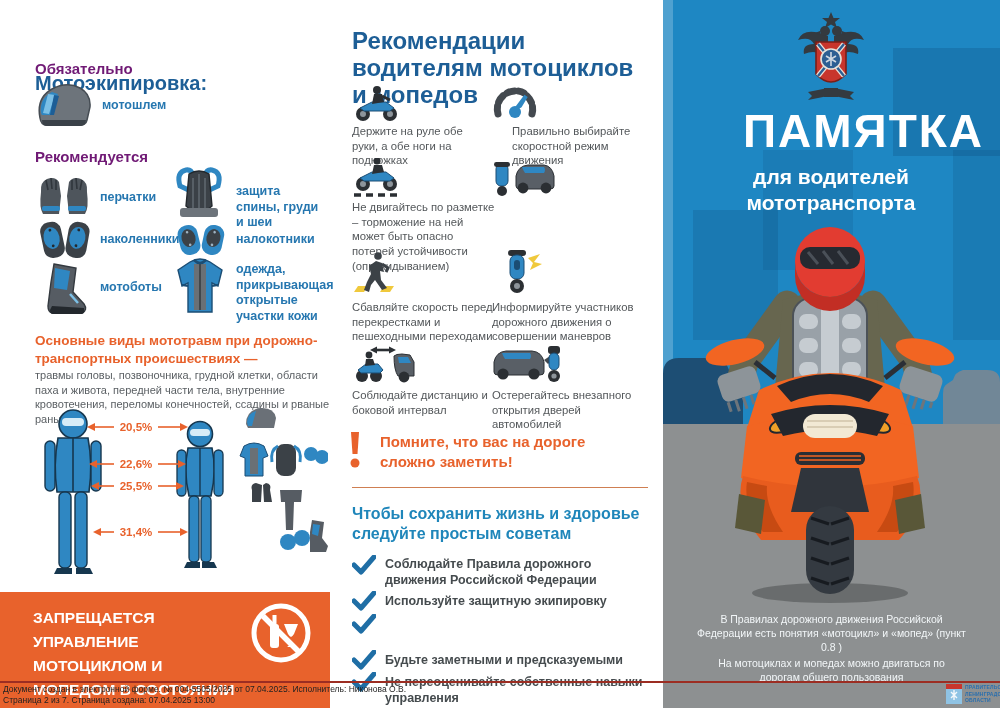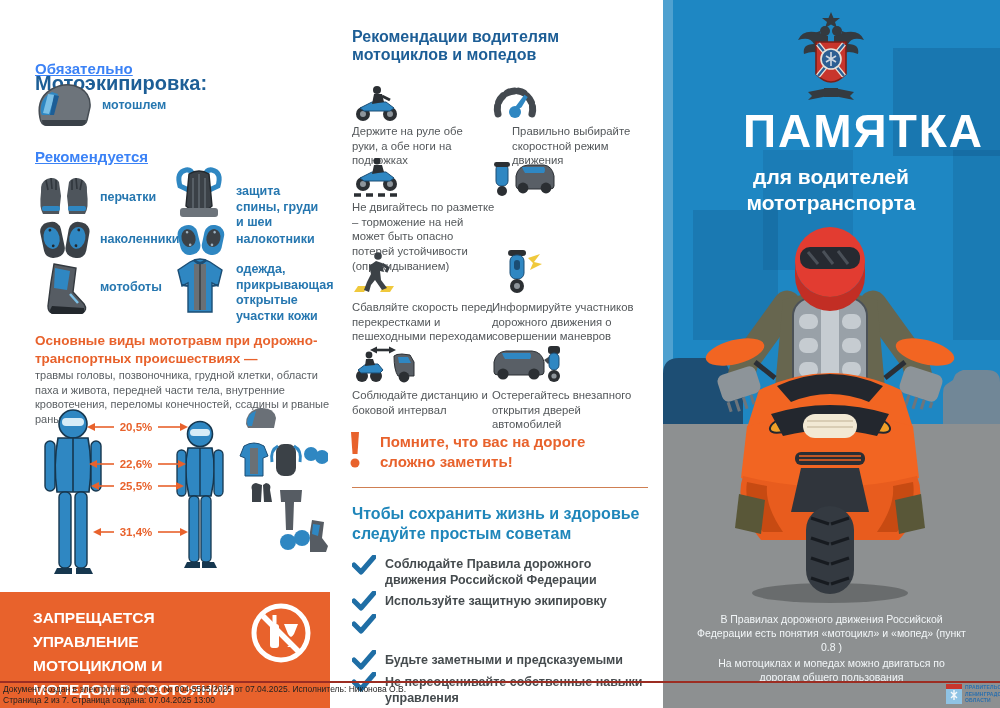--- a/index.html
+++ b/index.html
@@ -1,20 +1,20 @@
 <!DOCTYPE html>
 <html><head>
 <meta charset="utf-8">
 <style>
   html,body{margin:0;padding:0;background:#e8e8e8;}
   .page{position:relative;width:1000px;height:708px;background:#fff;overflow:hidden;
         font-family:"Liberation Sans",sans-serif;-webkit-font-smoothing:antialiased;}
   .abs{position:absolute;}
   .h-main{font-size:20px;font-weight:bold;color:#1d5e96;line-height:1.12;}
-  .h-orange{font-size:15px;font-weight:bold;color:#3b82f6;text-decoration:underline;}
+  .h-orange{font-size:15px;font-weight:bold;color:#701a75;}
   .h-orange-sm{font-size:13.5px;font-weight:bold;color:#e8622c;line-height:1.3;}
   .lbl-blue{font-size:12.5px;font-weight:bold;color:#2677b0;line-height:1.25;}
   .body-gray{font-size:11px;color:#5a5f63;line-height:1.32;}
   .tip-cap{font-size:11.3px;color:#53575a;line-height:1.3;}
   .advice-h{font-size:16px;font-weight:bold;color:#1f86ba;line-height:1.25;}
   .advice-item{font-size:12.5px;font-weight:bold;color:#454b4e;line-height:1.28;}
   .ban-text{font-size:15.5px;font-weight:bold;color:#ffffff;line-height:1.55;}
   .panel-title{font-size:46px;font-weight:bold;color:#ffffff;letter-spacing:2px;padding-left:32px;}
   .panel-sub{font-size:21px;font-weight:bold;color:#ffffff;line-height:1.25;}
   .panel-note{font-size:10.5px;color:#f2f6f8;line-height:1.35;text-align:center;}
@@ -209,21 +209,21 @@
       <svg width="66" height="66" viewBox="0 0 66 66">
         <circle cx="33" cy="33" r="27" fill="none" stroke="#ffffff" stroke-width="5"></circle>
         <rect x="22" y="24" width="9" height="24" rx="3" fill="#ffffff"></rect>
         <rect x="24.5" y="15" width="4" height="10" fill="#ffffff"></rect>
         <path d="M36 24 L50 24 L46 34 Q44 37 43 37 L43 44 L47 47 L39 47 L43 44 L43 37 Q42 37 40 34Z" fill="#ffffff"></path>
         <line x1="15" y1="16" x2="51" y2="52" stroke="#ffffff" stroke-width="5.5"></line>
       </svg>
     </div>
   </div>
 
-  <div class="abs h-main" style="left:352px;top:28px;width:290px;font-size:16px;">Рекомендации водителям мотоциклов и мопедов</div>
+  <div class="abs h-main" style="left:352px;top:28px;width:290px;font-size:24px;">Рекомендации водителям мотоциклов и мопедов</div>
 
   <div class="abs" style="left:352px;top:84px;">
     <svg width="48" height="38" viewBox="0 0 48 38">
       <circle cx="11" cy="30" r="7" fill="#2b2f33"></circle>
         <circle cx="11" cy="30" r="3" fill="#8d949a"></circle>
       <circle cx="38" cy="30" r="7" fill="#2b2f33"></circle>
         <circle cx="38" cy="30" r="3" fill="#8d949a"></circle>
       <path d="M8 24 L20 18 L34 18 L42 24 L38 27 L12 27Z" fill="#2f87c2" stroke="#1b4d74"></path>
       <circle cx="25" cy="6" r="4" fill="#2b2f33"></circle>
       <path d="M22 10 L30 10 L32 18 L20 20 Z" fill="#2b2f33"></path>

